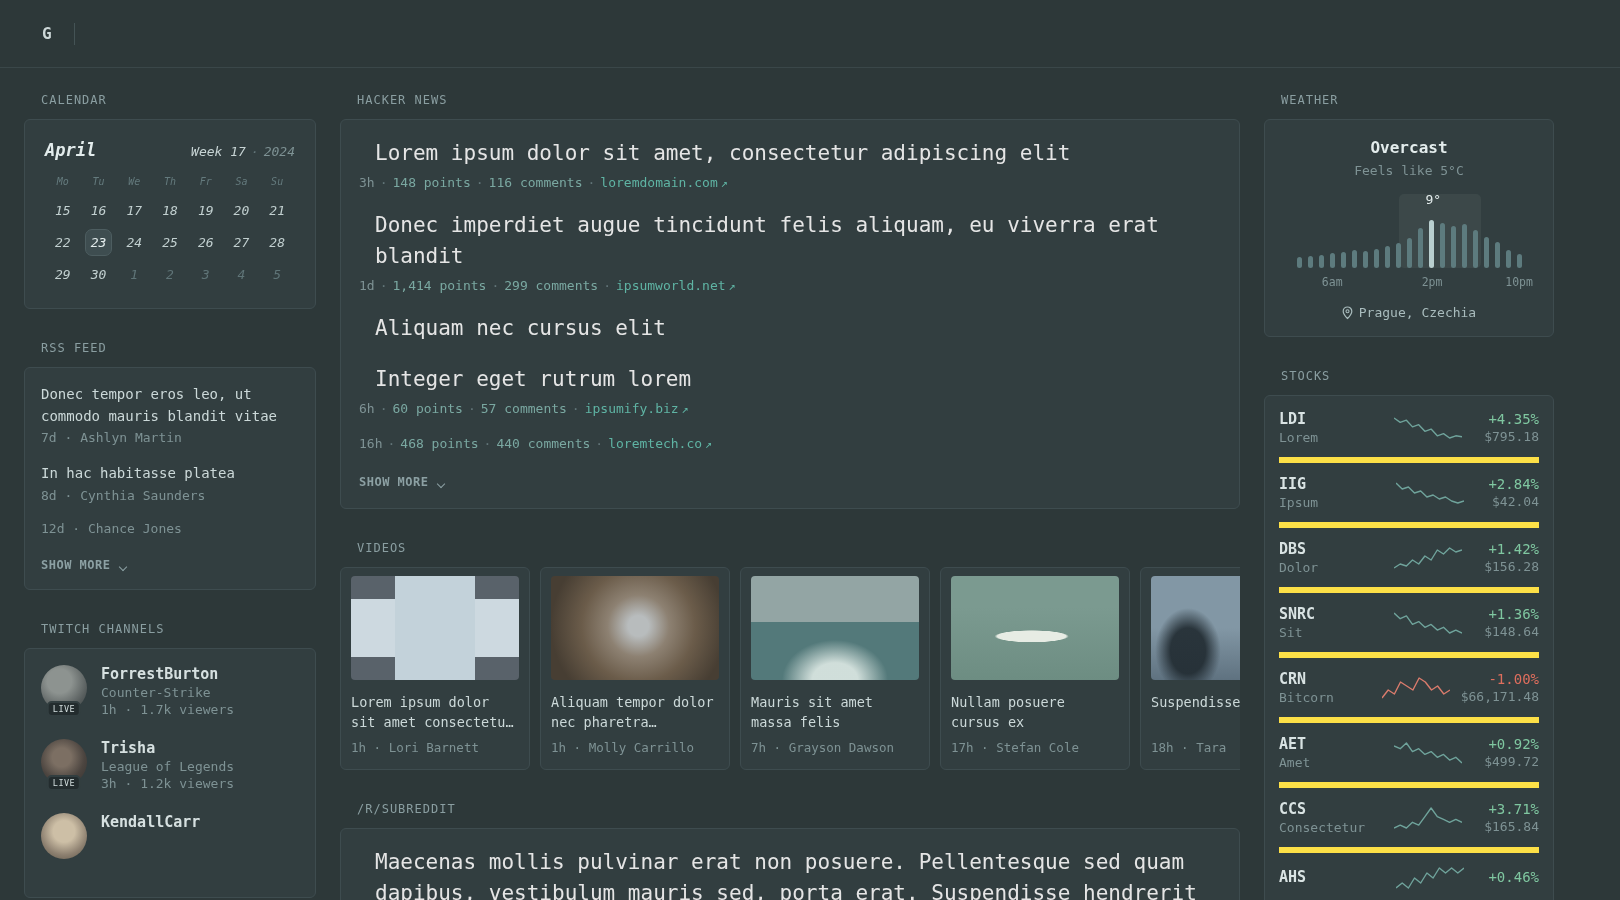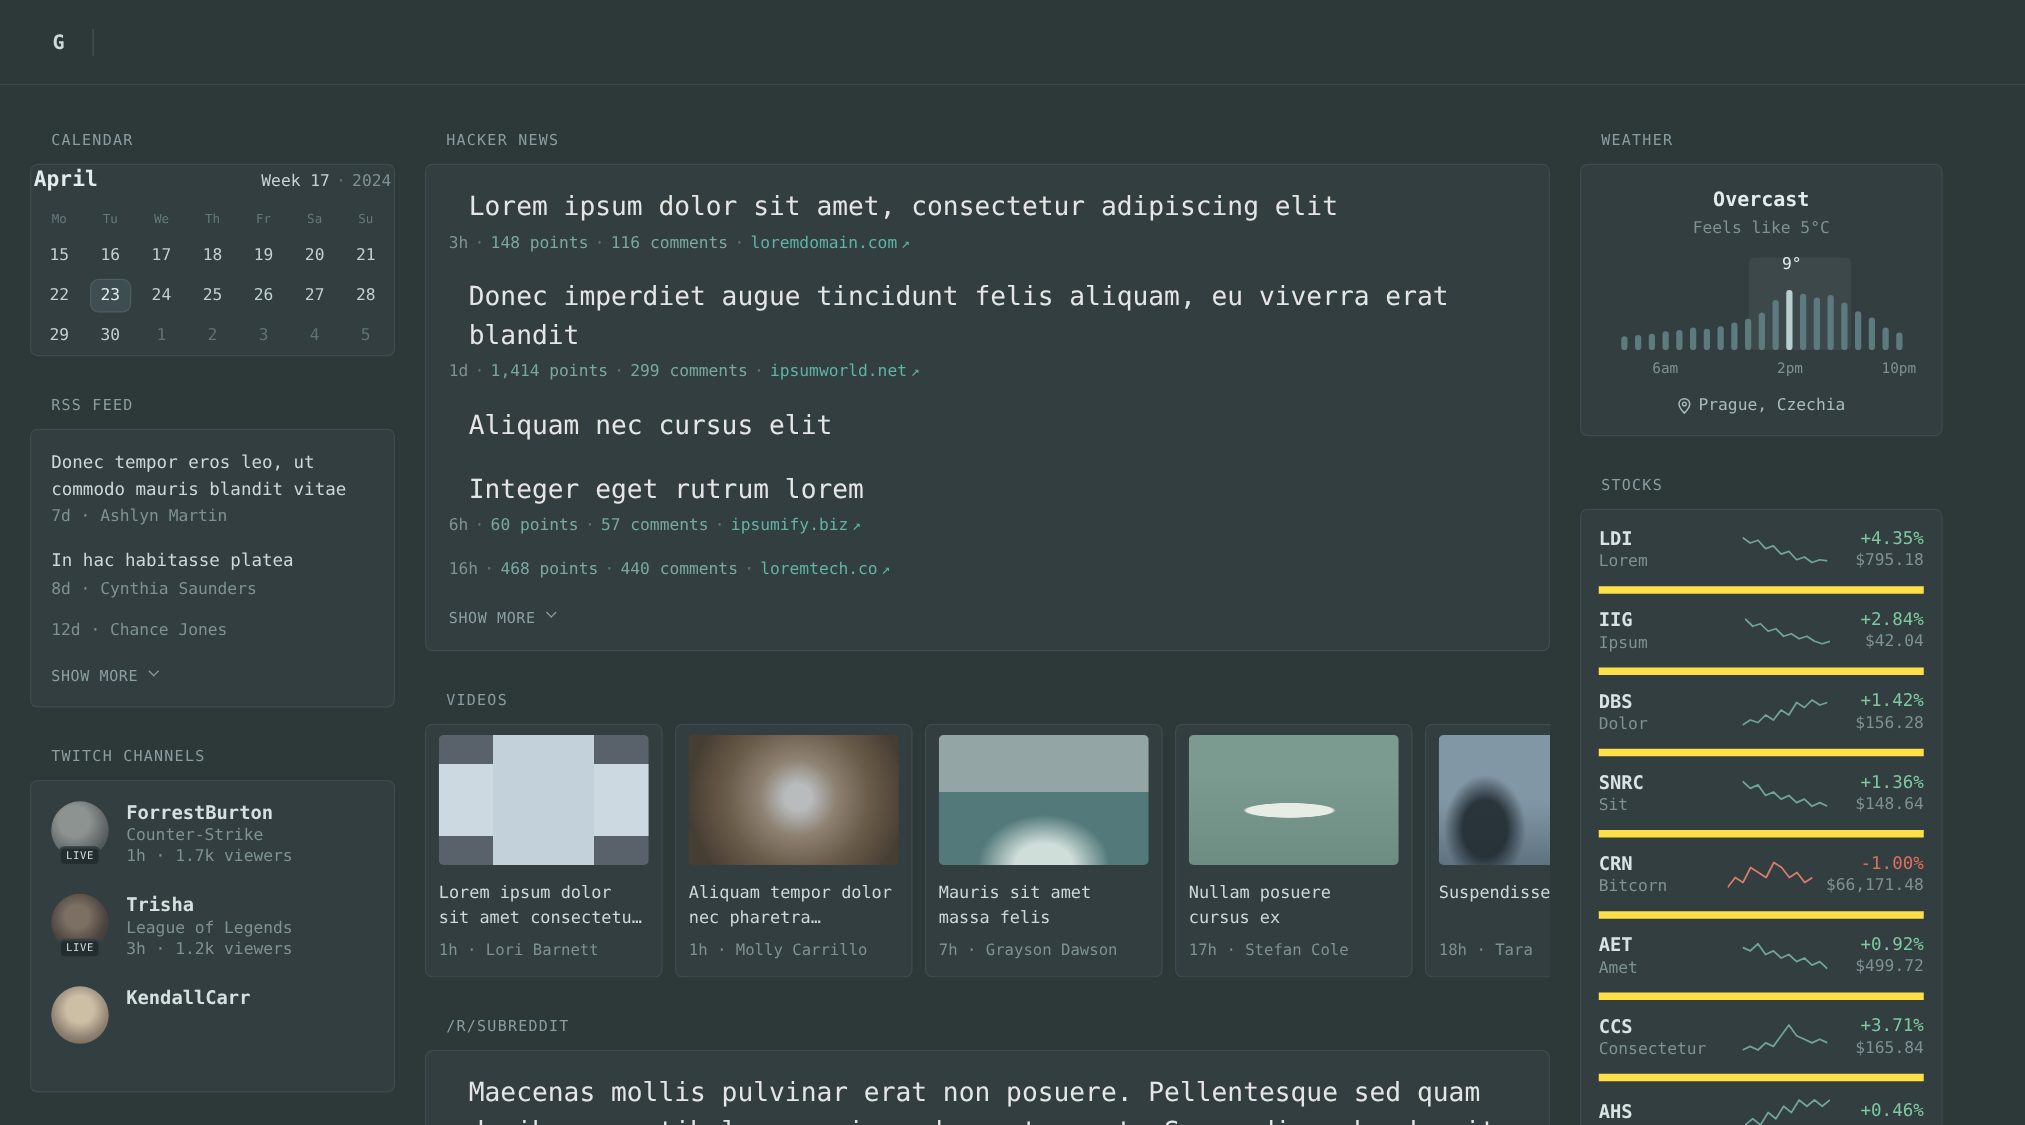--- a/index.html
+++ b/index.html
@@ -14,40 +14,40 @@
   header{height:68px;display:flex;align-items:center;padding:0 42px;border-bottom:1px solid #3a4749;}
   .logo{font-size:16px;font-weight:bold;color:#cdd8d8;}
   .nav-divider{width:1px;height:22px;background:#445355;margin:0 22px;}
   .tabs{display:flex;gap:32px;height:100%;}
   .tab{display:flex;align-items:center;position:relative;font-size:14px;color:var(--muted);cursor:pointer;}
   .tab.active{color:var(--bright);}
   .tab.active::after{content:'';position:absolute;left:0;right:0;bottom:13px;height:2px;border-radius:1px;background:#d5e0e0;}
   
   .content{display:grid;grid-template-columns:292px 900px 290px;gap:24px;padding:24px;height:832px;overflow:hidden;align-items:start;}
   section{margin-bottom:32px;}
-  .sec{font-size:12px;font-weight:normal;letter-spacing:1px;color:var(--label);margin:13px 0 12px 17px;text-transform:uppercase;}
+  .sec{font-size:12px;font-weight:normal;letter-spacing:1px;color:var(--label);margin:1px 0 12px 17px;text-transform:uppercase;}
   .card{background:var(--card);border:1px solid var(--border);border-radius:6px;}
   
-  .cal-card{padding:2px;}
+  .cal-card{padding:20px;font-style:italic;}
   .cal-head{display:flex;justify-content:space-between;align-items:baseline;margin-bottom:10px;}
   .cal-month{font-size:17px;font-weight:600;color:var(--bright);}
   .cal-week{font-size:13px;color:#c7d4d4;}
   .cal-week .muted{color:var(--muted);}
   .cal-grid{display:grid;grid-template-columns:repeat(7,1fr);row-gap:5px;}
   .cal-dow{font-size:10px;color:var(--muted2);display:flex;align-items:center;justify-content:center;height:22px;}
   .cal-day{font-size:13px;color:#c2d0d0;display:flex;align-items:center;justify-content:center;height:27px;}
   .cal-day.dim{color:#5f7477;}
   .cal-day.sel{background:var(--sel);border:1px solid #4d5d60;border-radius:7px;margin:0 4px;color:var(--bright);}
   
   .pad-card{padding:16px;}
   .feed-item{margin-bottom:18px;}
   .feed-item:last-of-type{margin-bottom:10px;}
   .feed-title{font-size:14px;line-height:1.55;color:#ccd9d9;cursor:pointer;}
   .feed-meta{font-size:13px;color:var(--muted);margin-top:3px;}
-  .show-more{font-size:12px;letter-spacing:.5px;color:#8ca0a3;cursor:pointer;display:inline-flex;align-items:flex-start;margin-top:4px;}
+  .show-more{font-size:12px;letter-spacing:.5px;color:#8ca0a3;cursor:pointer;display:inline-flex;align-items:flex-end;margin-top:4px;font-weight:bold;}
   .chev{display:inline-block;width:6px;height:6px;border-right:1.5px solid currentColor;border-bottom:1.5px solid currentColor;transform:rotate(45deg);margin-left:9px;margin-bottom:2px;}
   
   .tw-row{display:flex;gap:14px;margin-bottom:22px;cursor:pointer;}
   .tw-avwrap{position:relative;width:46px;height:46px;flex:0 0 46px;}
   .tw-av{width:46px;height:46px;border-radius:50%;}
   .av-1{background:radial-gradient(circle at 40% 35%,#8d9390 0 30%,#565c5c 70%,#3c4243 100%);}
   .av-2{background:radial-gradient(circle at 45% 40%,#7c6f63 0 25%,#4c4540 60%,#33302e 100%);}
   .av-3{background:radial-gradient(circle at 50% 40%,#cdbfa6 0 30%,#8d8070 65%,#5b5346 100%);}
   .live{position:absolute;left:50%;transform:translateX(-50%);bottom:-6px;background:#232c2e;border:2px solid var(--card);border-radius:5px;font-size:8.5px;letter-spacing:.5px;color:#d3dede;padding:1px 4px;}
   .tw-name{font-size:15px;font-weight:600;color:#d6e0e0;}

